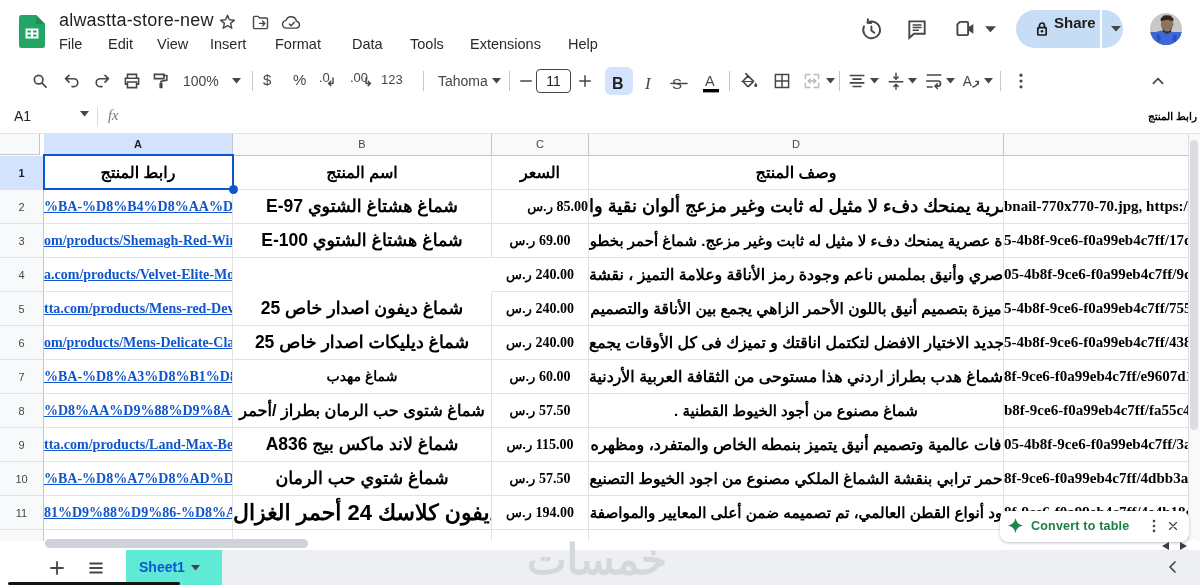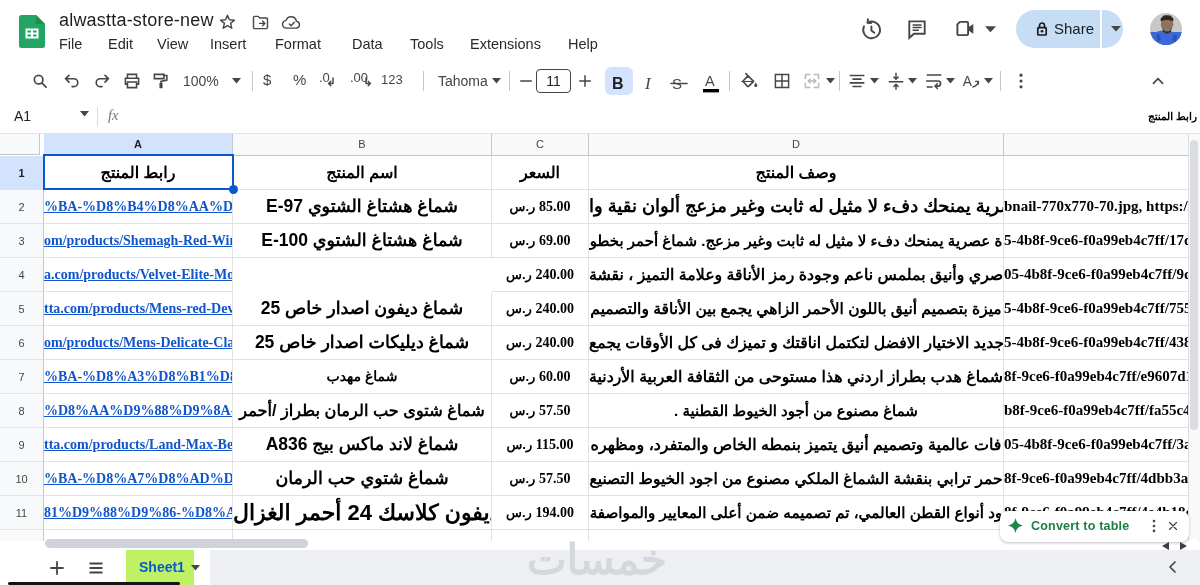--- a/index.html
+++ b/index.html
@@ -3,21 +3,21 @@
 <style>
 *{margin:0;padding:0;box-sizing:border-box}
 html,body{width:1200px;height:585px;overflow:hidden;background:#fff;
  font-family:"Liberation Sans",sans-serif;-webkit-font-smoothing:antialiased}
 .abs{position:absolute}
 svg{display:block}
 #title{left:59px;top:10px;font-size:18px;color:#1f1f1f;letter-spacing:.2px}
 .menu{top:36px;font-size:14.5px;color:#27292b}
 #share{left:1016px;top:10px;width:107px;height:38px;border-radius:19px;background:#c7ddf5}
 #share .div{position:absolute;left:84px;top:0;width:2px;height:38px;background:#fff}
-#share .txt{position:absolute;left:38px;top:10px;font-size:15px;font-weight:normal;color:#1b1b1b}
+#share .txt{position:absolute;left:38px;top:4px;font-size:15px;font-weight:bold;color:#1b1b1b}
 .tbtxt{font-size:14px;color:#444746}
 .vdiv{width:1px;height:20px;background:#c7c7c7;top:71px}
 #bhl{left:605px;top:67px;width:28px;height:28px;border-radius:6px;background:#d3e3fd}
 #fontbox{left:536px;top:69px;width:35px;height:24px;border:1px solid #444746;border-radius:4px;
  font-size:14px;color:#202124;text-align:center;line-height:22px}
 #fbar{left:0;top:100px;width:1200px;height:34px;background:#fff;border-bottom:1px solid #e0e3e7}
 #fbar .a1{position:absolute;left:14px;top:8px;font-size:14px;color:#202124}
 #fbar .fx{position:absolute;left:108px;top:7px;font-size:14.5px;color:#747775;font-style:italic;font-family:"Liberation Serif",serif}
 #fbar .val{position:absolute;right:3px;top:10px;font-size:10.5px;font-weight:bold;color:#000}
 #grid{left:0;top:134px;width:1200px;height:406px;background:#fff}
@@ -32,21 +32,21 @@
 .lbd{font-size:17.5px;color:#000}
 .lc{font-family:"Liberation Serif",serif;font-size:14px;color:#000}
 .lc .sr{font-family:"Liberation Sans",sans-serif;font-size:13px}
 .ld{font-size:15px;color:#000}
 .le{font-family:"Liberation Serif",serif;font-size:15px;color:#000}
 #selbox{left:43px;top:154px;width:191px;height:36px;border:2px solid #0b57d0}
 #selknob{left:229px;top:185px;width:9px;height:9px;border-radius:50%;background:#0b57d0}
 #hscroll{left:45px;top:539px;width:263px;height:9px;border-radius:5px;background:#ced3da}
 #tabbar{left:0;top:550px;width:1200px;height:35px;background:#fff}
 #tabbar .gray{position:absolute;left:210px;top:0;right:0;height:35px;background:#edeff2}
-#sheettab{position:absolute;left:126px;top:0;width:68px;height:35px;background:#bef264;
+#sheettab{position:absolute;left:126px;top:0;width:96px;height:35px;background:#5eead4;
  font-size:14px;font-weight:bold;color:#0b57d0;line-height:35px;padding-left:13px}
 #watermark{left:527px;top:535px;font-size:42px;font-weight:bold;color:#d4d8dc;direction:rtl}
 #popup{left:1000px;top:511px;width:189px;height:31px;background:#fff;border-radius:8px;
  box-shadow:0 1px 3px rgba(0,0,0,.25)}
 #darkstrip{left:8px;top:582px;width:172px;height:3px;background:#141414;border-radius:1.5px}
 #vscroll{left:1188px;top:134px;width:12px;height:406px;background:#f8f9fa;border-left:1px solid #dadce0}
 #vthumb{left:1190px;top:140px;width:8px;height:290px;border-radius:4px;background:#dadce0}
 </style></head>
 <body>
 <svg class="abs" style="left:19px;top:15px" width="26" height="33" viewBox="0 0 26 33">
@@ -273,21 +273,21 @@
     <div class="rh" style="top:328px;height:34px;line-height:34px;">10</div>
     <div class="rh" style="top:362px;height:34px;line-height:34px;">11</div>
     <div class="rh" style="top:396px;height:11px;border-bottom:none;"></div>
     <div class="cell lb" style="left:44px;top:22px;width:189px;">رابط المنتج</div>
     <div class="cell lb" style="left:233px;top:22px;width:259px;">اسم المنتج</div>
     <div class="cell lb" style="left:492px;top:22px;width:97px;">السعر</div>
     <div class="cell lb" style="left:589px;top:22px;width:415px;">وصف المنتج</div>
     <div class="cell lb" style="left:1004px;top:22px;width:196px;"></div>
     <div class="cell la" style="left:44px;top:56px;width:189px;">%BA-%D8%B4%D8%AA%D9</div>
     <div class="cell lbd" style="left:233px;top:56px;width:259px;font-size:17.5px;"><span dir="rtl">شماغ هشتاغ الشتوي E-97</span></div>
-    <div class="cell lc" style="left:492px;top:56px;width:97px;"><span dir="rtl">85.00&nbsp;<span class="sr">ر.س</span></span></div>
+    <div class="cell lc" style="left:492px;top:56px;width:97px;text-align:right;"><span dir="rtl">85.00&nbsp;<span class="sr">ر.س</span></span></div>
     <div class="cell ld" style="left:589px;top:56px;width:415px;font-size:18px;"><span dir="rtl">اطلالة عصرية يمنحك دفء لا مثيل له ثابت وغير مزعج ألوان نقية وا</span></div>
     <div class="cell le" style="left:1004px;top:56px;width:196px;">bnail-770x770-70.jpg, https://me</div>
     <div class="cell la" style="left:44px;top:90px;width:189px;">om/products/Shemagh-Red-Win</div>
     <div class="cell lbd" style="left:233px;top:90px;width:259px;font-size:17.5px;"><span dir="rtl">شماغ هشتاغ الشتوي E-100</span></div>
     <div class="cell lc" style="left:492px;top:90px;width:97px;"><span dir="rtl">69.00&nbsp;<span class="sr">ر.س</span></span></div>
     <div class="cell ld" style="left:589px;top:90px;width:415px;font-size:15.0px;"><span dir="rtl">ة عصرية يمنحك دفء لا مثيل له ثابت وغير مزعج. شماغ أحمر بخطو</span></div>
     <div class="cell le" style="left:1004px;top:90px;width:196px;">5-4b8f-9ce6-f0a99eb4c7ff/17de2</div>
     <div class="cell la" style="left:44px;top:124px;width:189px;">a.com/products/Velvet-Elite-Mo</div>
     <div class="cell lc" style="left:492px;top:124px;width:97px;"><span dir="rtl">240.00&nbsp;<span class="sr">ر.س</span></span></div>
     <div class="cell ld" style="left:589px;top:124px;width:415px;font-size:15.8px;"><span dir="rtl">صري وأنيق بملمس ناعم وجودة رمز الأناقة وعلامة التميز ، نقشة</span></div>

